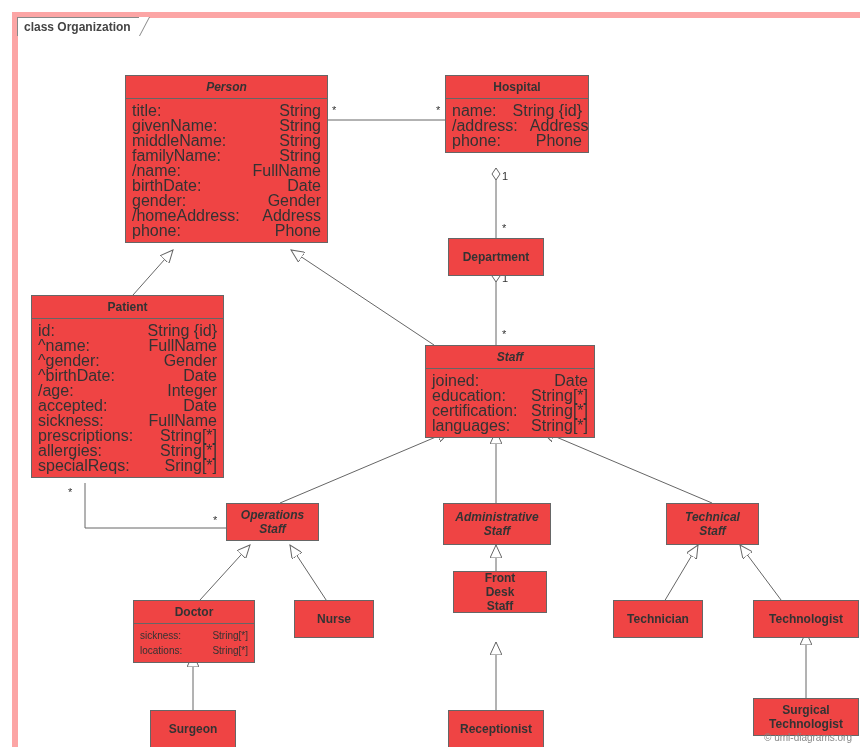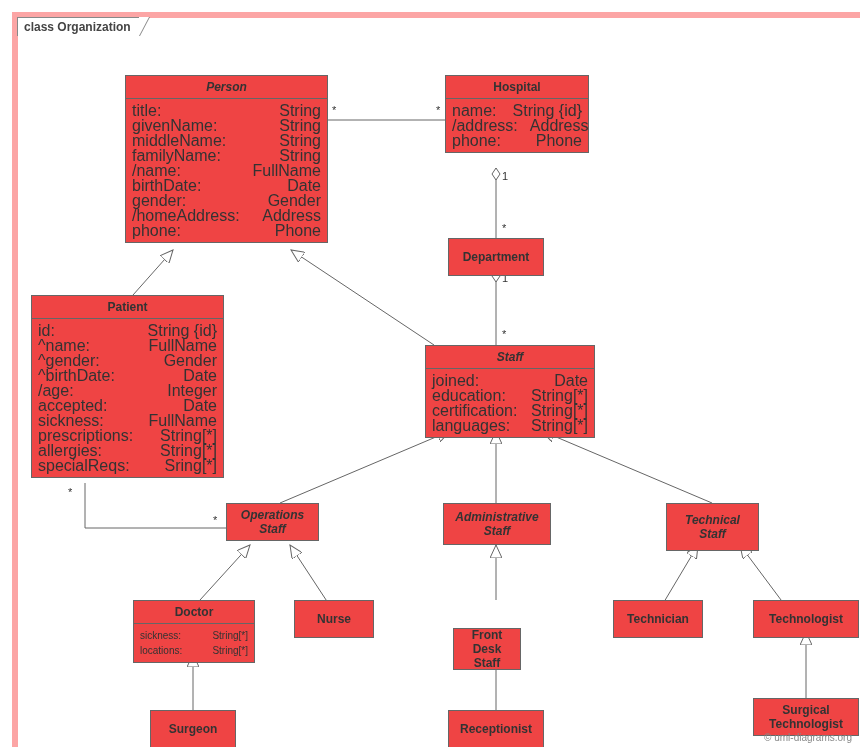--- a/index.html
+++ b/index.html
@@ -287,40 +287,40 @@
         </div>
       </div>
   </div>
 
   <div class="simple-box" style="left:208px;top:485px;width:93px;height:28px;font-style:italic;white-space:pre-line">Operations
 Staff</div>
 
   <div class="simple-box" style="left:425px;top:485px;width:108px;height:42px;font-style:italic;white-space:pre-line">Administrative
 Staff</div>
 
-  <div class="simple-box" style="left:648px;top:485px;width:93px;height:48px;font-style:italic;white-space:pre-line">Technical
+  <div class="simple-box" style="left:648px;top:485px;width:93px;height:42px;font-style:italic;white-space:pre-line">Technical
 Staff</div>
 
   <div class="class-box" style="left:115px;top:582px;width:122px">
     <div class="class-title noitalic">Doctor</div>
     <div class="class-body" id="body-doctor" style="font-size:10px">
         <div class="attr-row">
           <span class="attr-name">sickness:</span>
           <span>String[*]</span>
         </div>
         <div class="attr-row">
           <span class="attr-name">locations:</span>
           <span>String[*]</span>
         </div>
       </div>
   </div>
 
   <div class="simple-box" style="left:276px;top:582px;width:80px;height:28px;font-style:normal">Nurse</div>
 
-  <div class="simple-box" style="left:435px;top:610px;width:68px;height:42px;font-style:normal;white-space:pre-line">Front Desk
+  <div class="simple-box" style="left:435px;top:553px;width:94px;height:42px;font-style:normal;white-space:pre-line">Front Desk
 Staff</div>
 
   <div class="simple-box" style="left:595px;top:582px;width:90px;height:28px;font-style:normal">Technician</div>
 
   <div class="simple-box" style="left:735px;top:582px;width:106px;height:28px;font-style:normal">Technologist</div>
 
   <div class="simple-box" style="left:132px;top:692px;width:86px;height:16px;font-style:normal">Surgeon</div>
 
   <div class="simple-box" style="left:430px;top:692px;width:96px;height:32px;font-style:normal">Receptionist</div>
 

